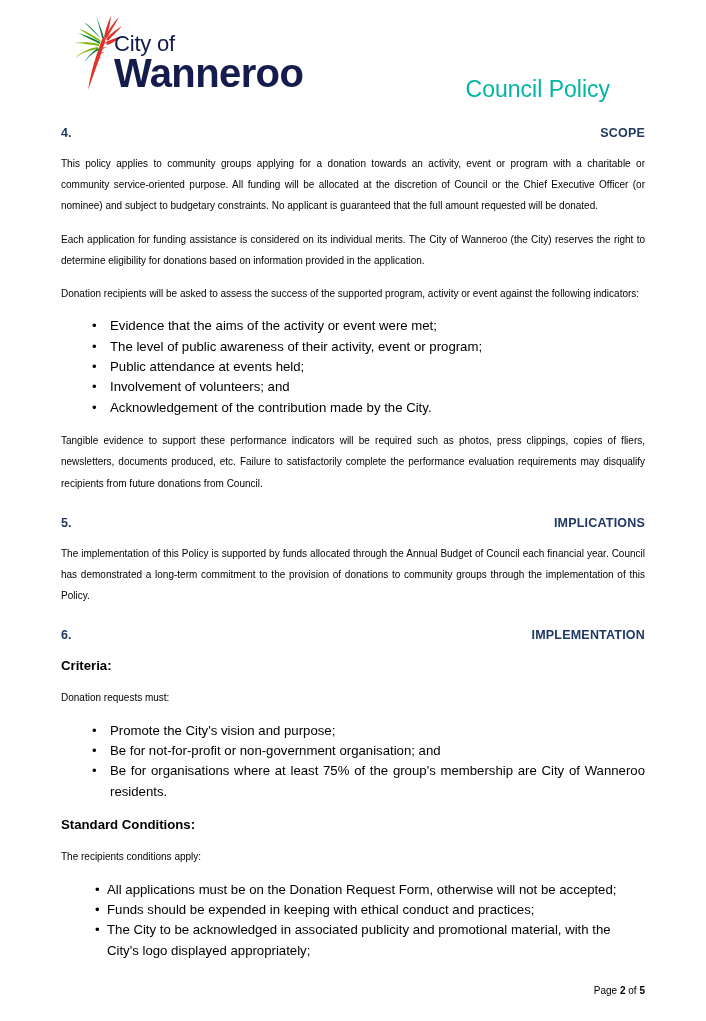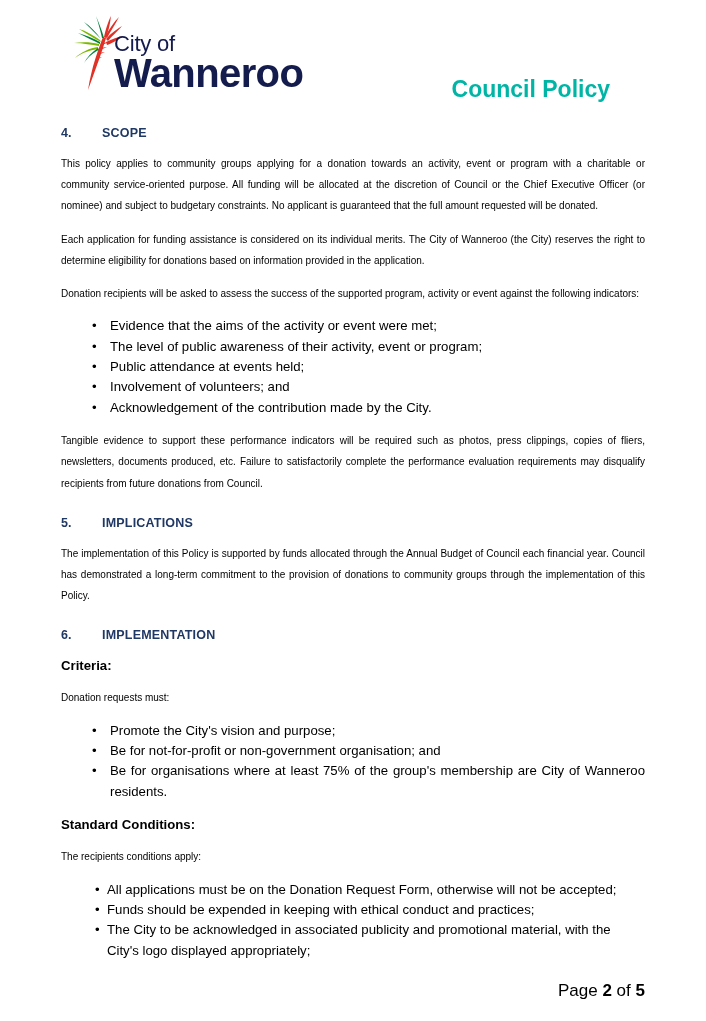--- a/index.html
+++ b/index.html
@@ -64,21 +64,21 @@
     letter-spacing: -0.6px;
     margin-top: -2px;
   }
   .header-title {
     position: absolute;
     right: 96px;
     top: 76px;
     font-size: 23px;
     line-height: 26px;
     color: #00B5A5;
-    font-weight: 700;
+    font-weight: 400;
     white-space: nowrap;
   }
 
   
   .content {
     position: absolute;
     left: 61px;
     top: 126px;
     width: 584px;
   }
@@ -91,20 +91,21 @@
     margin: 0 0 12px 0;
     display: flex;
   }
   h2.section-heading .num {
     width: 41px;
     flex: 0 0 41px;
   }
   h2.section-heading .txt {
     flex: 1 1 auto;
     letter-spacing: 0.2px;
+    text-align: right;
   }
 
   p.body-text {
     font-size: 10px;
     line-height: 21.2px;
     text-align: justify;
     margin: 0 0 12px 0;
     color: #000;
   }
   p.body-text.last-in-block {
@@ -156,21 +157,21 @@
 
   .spacer-sm { height: 9px; }
 
   
   .footer {
     position: absolute;
     left: 61px;
     right: 61px;
     bottom: 22px;
     text-align: right;
-    font-size: 17px;
+    font-size: 10px;
     line-height: 16px;
     color: #000;
   }
   .footer b { font-weight: bold; }
 </style>
 </head>
 <body>
 
 <div class="page">
 

